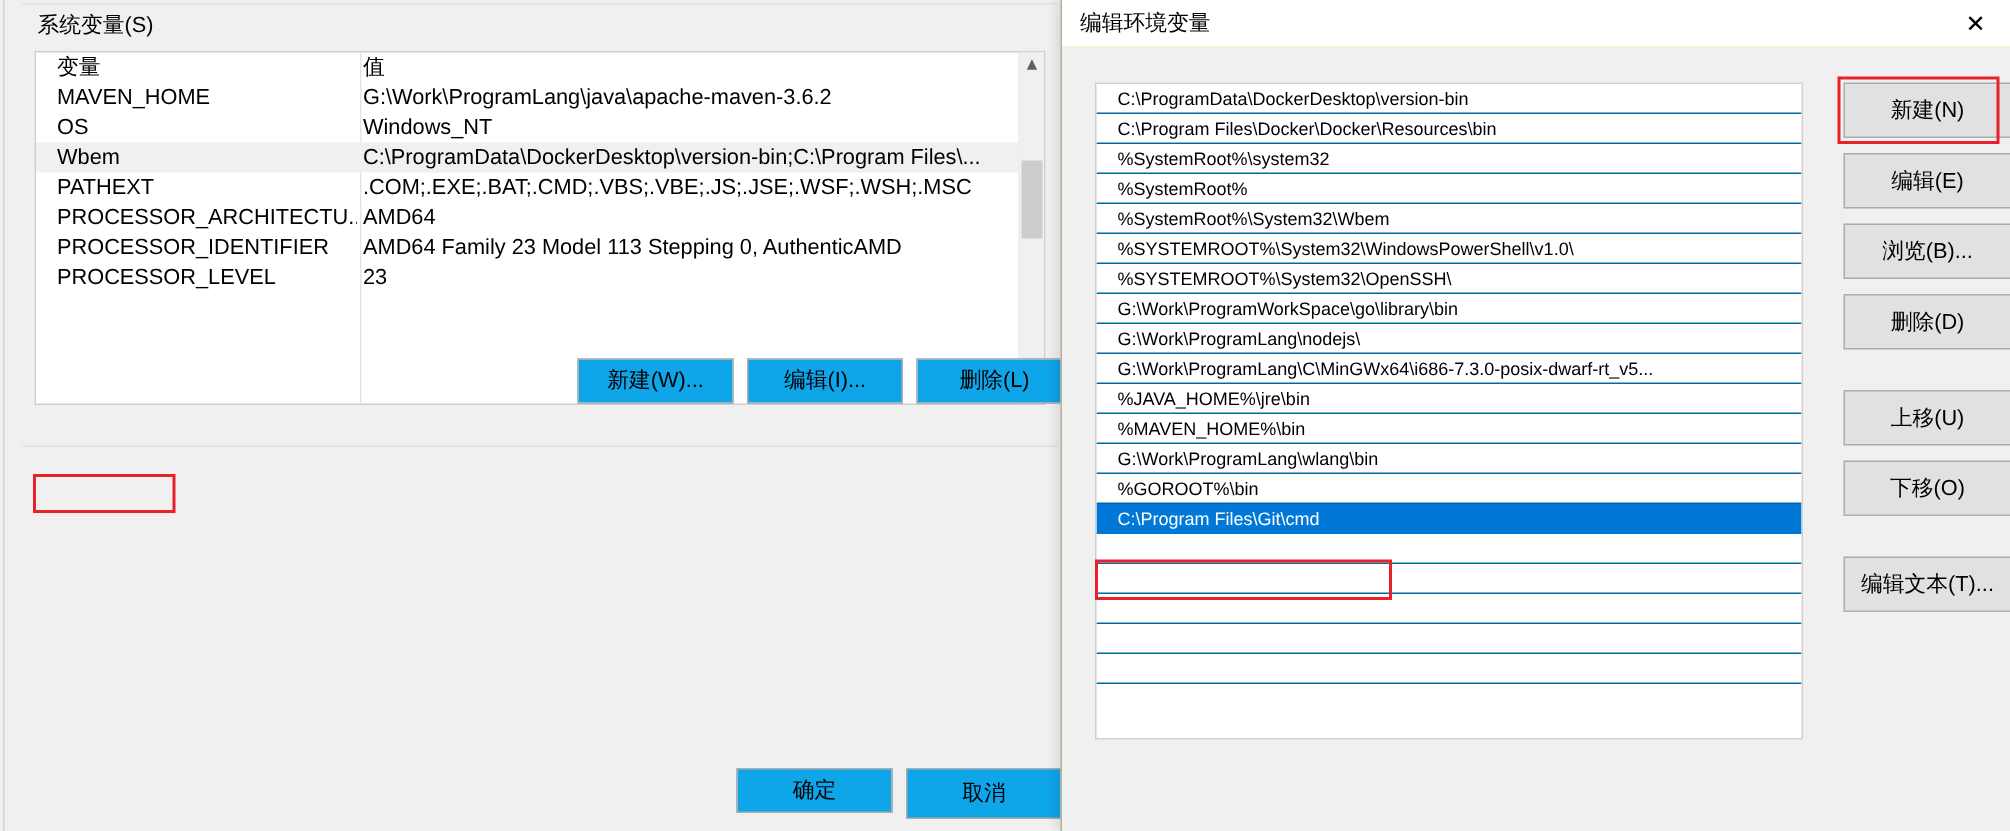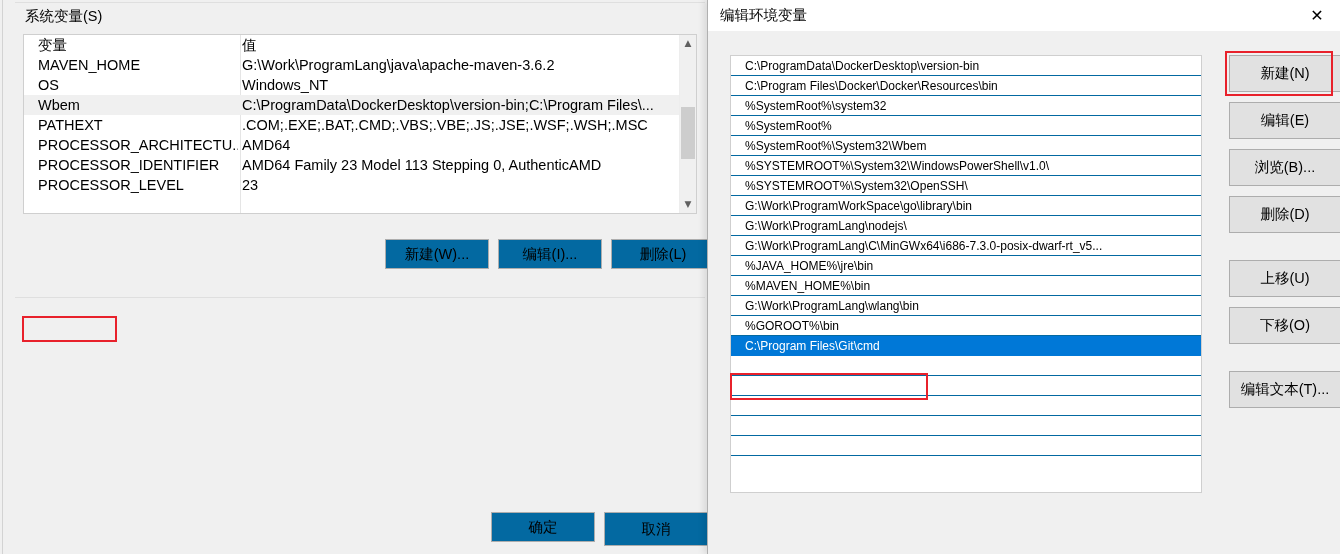--- a/index.html
+++ b/index.html
@@ -125,21 +125,21 @@
   .sb-thumb {
     position: absolute;
     left: 1px;
     right: 1px;
     background: #cdcdcd;
   }
 
   
   .btn {
     position: absolute;
-    background: #0369a1;
+    background: #0ea5e9;
     border: 1px solid #adadad;
     box-sizing: border-box;
     font-size: 14.5px;
     color: #000;
     text-align: center;
     white-space: nowrap;
     cursor: default;
     font-family: "Liberation Sans", "DejaVu Sans", sans-serif;
     padding: 0;
     display: flex;
@@ -271,21 +271,21 @@
 
   <div id="env-window">
     <div id="env-window-inner">
 
       <div class="hsep" style="left:12px; top:192px; width:690px;"></div>
 
       <div class="group-panel" style="left:12px; top:196px; width:690px; height:284px;">
 
         <div class="group-label" style="left:10px; top:1px;">系统变量(S)</div>
 
-        <div class="listbox" style="left:8px; top:28px; width:674px; height:180px;">
+        <div class="listbox" style="left:8px; top:28px; width:674px; height:236px;">
           <div class="col-divider" style="left:216px;"></div>
 
           <div class="lb-row lb-header">
             <span class="col-name">变量</span>
             <span class="col-val">值</span>
           </div>
 
           <div class="lb-row">
             <span class="col-name">MAVEN_HOME</span>
             <span class="col-val">G:\Work\ProgramLang\java\apache-maven-3.6.2</span>

